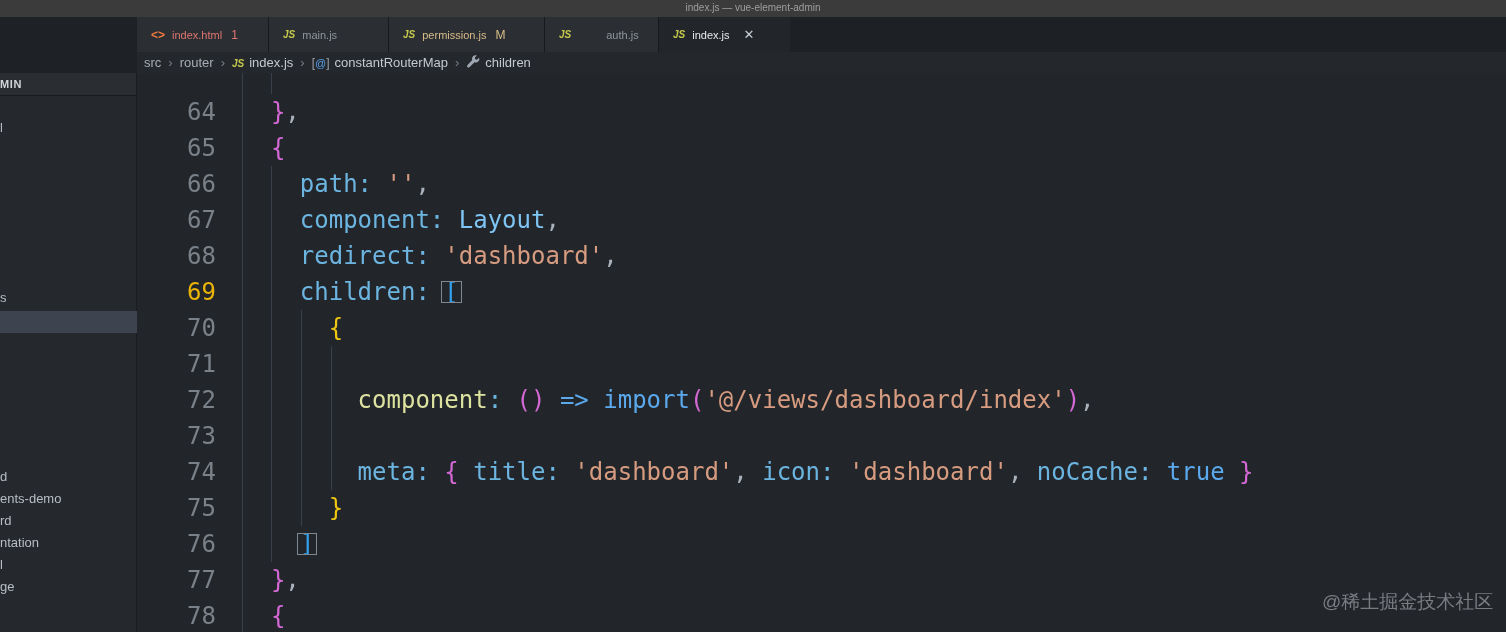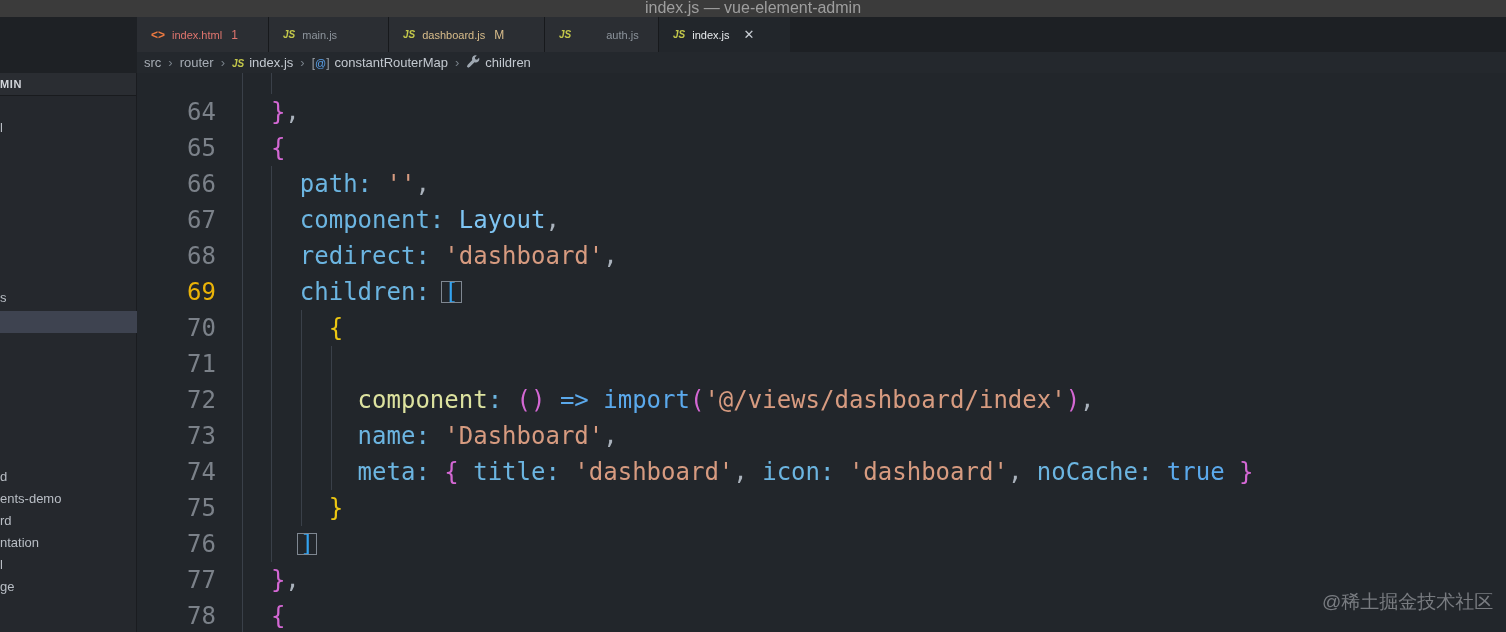--- a/index.html
+++ b/index.html
@@ -7,21 +7,21 @@
   #canvas {
     position:relative; width:1506px; height:632px; overflow:hidden;
     background:#22262b; font-family:"Liberation Sans", sans-serif;
     -webkit-font-smoothing:antialiased;
   }
   
   #titlebar {
     position:absolute; left:0; top:0; width:1506px; height:17px;
     background:#3b3b3b; z-index:60; text-align:center;
   }
-  #titlebar .title { font-size:16px; color:#9e9e9e; line-height:15px; }
+  #titlebar .title { font-size:10px; color:#9e9e9e; line-height:15px; }
   
   #tabstrip {
     position:absolute; left:137px; top:17px; right:0; height:35px;
     background:#1d2024; display:flex; z-index:40;
   }
   .tab {
     height:35px; display:flex; align-items:center; padding:0 12px 0 14px;
     background:#2b2e33; border-right:1px solid #17191c; cursor:pointer;
     flex:0 0 auto; position:relative;
   }
@@ -121,21 +121,21 @@
         <span class="ficon html">&lt;&gt;</span>
         <span class="tlabel" style="color: rgb(224, 117, 110);">index.html</span>
         <span class="badge" style="color: rgb(224, 117, 110);">1</span>
       </div>
       <div class="tab" style="width: 120px;">
         <span class="ficon js">JS</span>
         <span class="tlabel" style="color: rgb(141, 148, 156);">main.js</span>
       </div>
       <div class="tab" style="width: 156px;">
         <span class="ficon js">JS</span>
-        <span class="tlabel" style="color: rgb(217, 189, 139);">dashboard.js</span>
+        <span class="tlabel" style="color: rgb(217, 189, 139);">permission.js</span>
         <span class="badge" style="color: rgb(217, 189, 139);">M</span>
       </div>
       <div class="tab" style="width: 114px;">
         <span class="ficon js">JS</span>
         <span class="tlabel" style="color: rgb(141, 148, 156); margin-left: 28px;">auth.js</span>
       </div>
       <div class="tab active" style="width: 131px;">
         <span class="ficon js">JS</span>
         <span class="tlabel" style="color: rgb(230, 233, 236);">index.js</span>
         <span class="close">✕</span>
@@ -206,21 +206,20 @@
       </div>
       <div class="row" style="top: 346px;">
         <span class="ln">71</span>
       </div>
       <div class="row" style="top: 382px;">
         <span class="ln">72</span>
         <span class="code"><span>        </span><span class="c-fn">component</span><span class="c-key">:</span><span class="c-pun"> </span><span class="c-b2">()</span><span class="c-pun"> </span><span class="c-kw">=&gt;</span><span class="c-pun"> </span><span class="c-kw">import</span><span class="c-b2">(</span><span class="c-str">'@/views/dashboard/index'</span><span class="c-b2">)</span><span class="c-pun">,</span></span>
       </div>
       <div class="row" style="top: 418px;">
         <span class="ln">73</span>
-        <span class="code"><span>        </span><span class="c-key">name:</span><span class="c-pun"> </span><span class="c-str">'Dashboard'</span><span class="c-pun">,</span></span>
       </div>
       <div class="row" style="top: 454px;">
         <span class="ln">74</span>
         <span class="code"><span>        </span><span class="c-key">meta:</span><span class="c-pun"> </span><span class="c-b2">{</span><span class="c-pun"> </span><span class="c-key">title:</span><span class="c-pun"> </span><span class="c-str">'dashboard'</span><span class="c-pun">,</span><span class="c-pun"> </span><span class="c-key">icon:</span><span class="c-pun"> </span><span class="c-str">'dashboard'</span><span class="c-pun">,</span><span class="c-pun"> </span><span class="c-key">noCache:</span><span class="c-pun"> </span><span class="c-kw">true</span><span class="c-pun"> </span><span class="c-b2">}</span></span>
       </div>
       <div class="row" style="top: 490px;">
         <span class="ln">75</span>
         <span class="code"><span>      </span><span class="c-b1">}</span></span>
       </div>
       <div class="row" style="top: 526px;">

